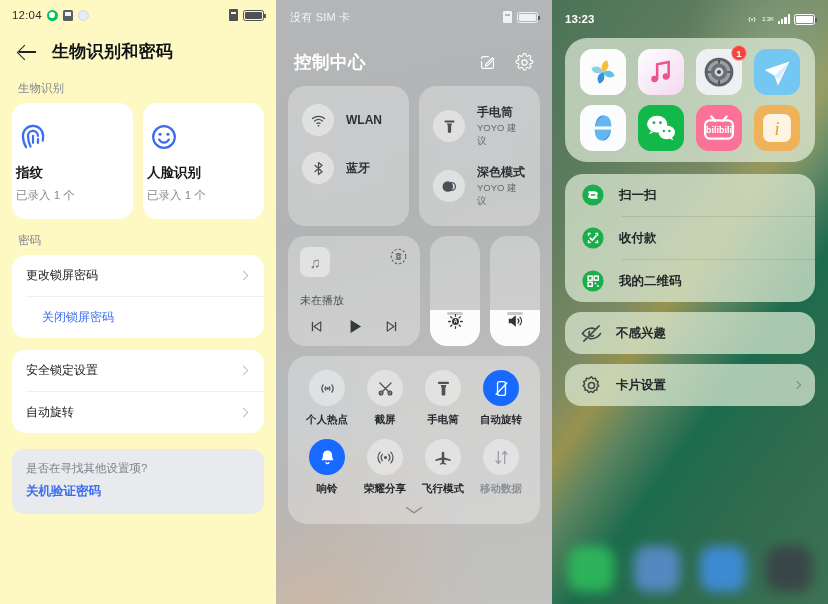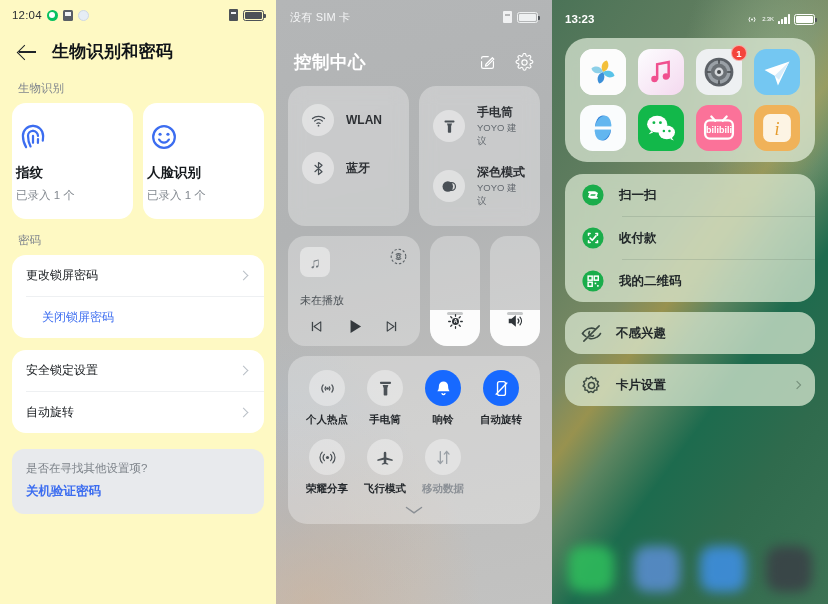--- a/index.html
+++ b/index.html
@@ -423,49 +423,59 @@
       <div class="tg">
         <span class="tg-circle">
           <svg width="19" height="19" viewBox="0 0 24 24">
             <path d="M6.5 16.5a7.5 7.5 0 0 1 0-9M9.6 13.9a3.4 3.4 0 0 1 0-4M17.5 7.5a7.5 7.5 0 0 1 0 9M14.4 9.9a3.4 3.4 0 0 1 0 4" fill="none" stroke="#4c5257" stroke-width="1.6" stroke-linecap="round"></path>
             <circle cx="12" cy="12" r="1.7" fill="#4c5257"></circle>
           </svg>
         </span>
         <span class="tg-label">个人热点</span>
       </div>
 
+      <div class="tg">
+        <span class="tg-circle">
+          <svg width="19" height="19" viewBox="0 0 24 24">
+            <path d="M5 5l14 14M19 5L5 19" fill="none" stroke="#4c5257" stroke-width="1.6" stroke-linecap="round"></path>
+            <circle cx="6.4" cy="17.6" r="2.4" fill="none" stroke="#4c5257" stroke-width="1.6"></circle>
+            <circle cx="17.6" cy="17.6" r="2.4" fill="none" stroke="#4c5257" stroke-width="1.6"></circle>
+          </svg>
+        </span>
+        <span class="tg-label">截屏</span>
+      </div>
 
       <div class="tg">
         <span class="tg-circle">
           <svg width="19" height="19" viewBox="0 0 24 24">
             <rect x="5" y="3.6" width="14" height="2.6" rx="1" fill="#4c5257"></rect>
             <path d="M8.4 7.6h7.2l-1.3 4.1v8.2a1 1 0 0 1-1 1h-2.6a1 1 0 0 1-1-1v-8.2z" fill="#4c5257"></path>
           </svg>
         </span>
         <span class="tg-label">手电筒</span>
       </div>
 
       <div class="tg">
         <span class="tg-circle on">
           <svg width="19" height="19" viewBox="0 0 24 24">
+            <rect x="7" y="3.4" width="10" height="17.2" rx="2.4" fill="none" stroke="#fff" stroke-width="1.7"></rect>
+            <path d="M5.2 19.2L18.8 5" fill="none" stroke="#fff" stroke-width="1.7" stroke-linecap="round"></path>
+          </svg>
+        </span>
+        <span class="tg-label">自动旋转</span>
+      </div>
+
+      <div class="tg">
+        <span class="tg-circle on">
+          <svg width="19" height="19" viewBox="0 0 24 24">
             <path d="M12 3a5.8 5.8 0 0 0-5.8 5.8c0 5-2 6.6-2 6.6h15.6s-2-1.6-2-6.6A5.8 5.8 0 0 0 12 3z" fill="#fff"></path>
             <path d="M10.2 18.5a2 2 0 0 0 3.6 0" fill="none" stroke="#fff" stroke-width="1.7" stroke-linecap="round"></path>
           </svg>
         </span>
         <span class="tg-label">响铃</span>
-      </div>
-
-      <div class="tg">
-        <span class="tg-circle on">
-          <svg width="19" height="19" viewBox="0 0 24 24">
-            <rect x="7" y="3.4" width="10" height="17.2" rx="2.4" fill="none" stroke="#fff" stroke-width="1.7"></rect>
-            <path d="M5.2 19.2L18.8 5" fill="none" stroke="#fff" stroke-width="1.7" stroke-linecap="round"></path>
-          </svg>
-        </span>
-        <span class="tg-label">自动旋转</span>
       </div>
 
       <div class="tg">
         <span class="tg-circle">
           <svg width="19" height="19" viewBox="0 0 24 24">
             <circle cx="12" cy="12" r="2" fill="#4c5257"></circle>
             <path d="M8.1 8.1a5.5 5.5 0 0 0 0 7.8M15.9 15.9a5.5 5.5 0 0 0 0-7.8" fill="none" stroke="#4c5257" stroke-width="1.6" stroke-linecap="round"></path>
             <path d="M5.3 5.3a9.5 9.5 0 0 0 0 13.4M18.7 18.7a9.5 9.5 0 0 0 0-13.4" fill="none" stroke="#4c5257" stroke-width="1.5" stroke-linecap="round"></path>
           </svg>
         </span>

